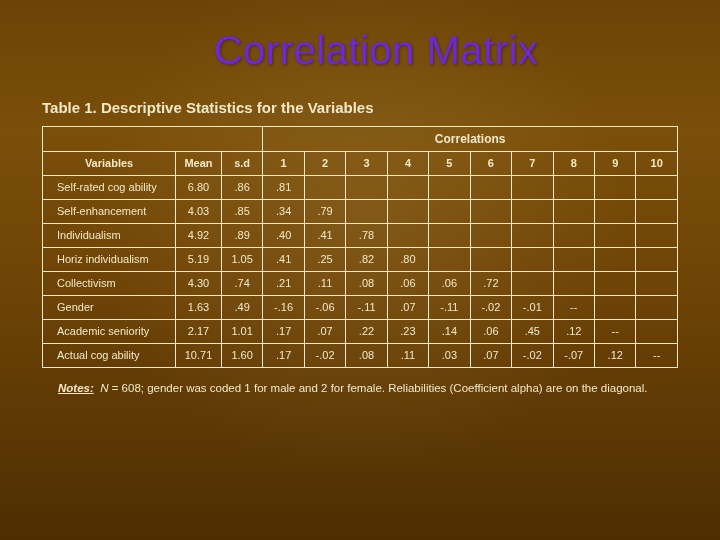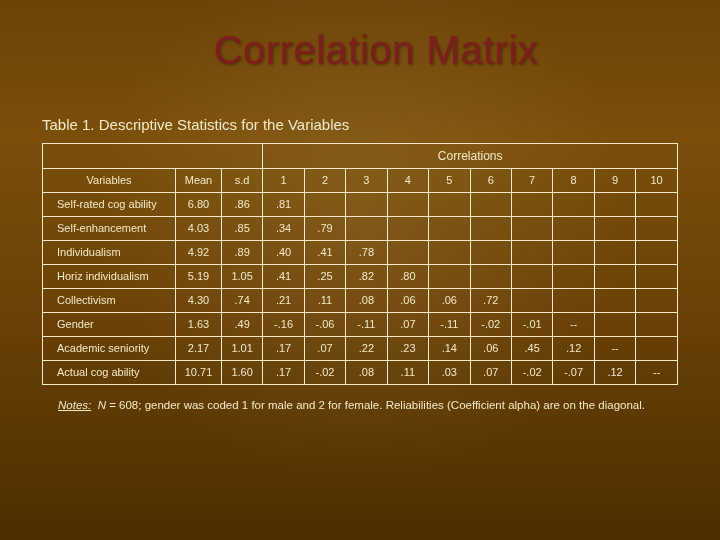--- a/index.html
+++ b/index.html
@@ -27,52 +27,53 @@
     position: relative;
     z-index: 1;
     width: 100%;
     height: 100%;
     box-sizing: border-box;
   }
   .title {
     text-align: center;
     font-size: 40px;
     font-weight: 400;
-    color: #7f1d1d;
+    color: #6d28d9;
     margin: 0;
     padding-top: 28px;
     padding-bottom: 26px;
     letter-spacing: 0.5px;
     text-shadow: 1px 1px 3px rgba(0,0,0,0.4);
     padding-left: 32px;
   }
   .caption {
     font-size: 15px;
     color: #f3e9c8;
-    margin: 17px 0 10px 42px;
+    margin: 0 0 10px 42px;
+    font-weight: bold;
   }
   .table-wrap {
     margin: 0 42px;
   }
   table {
     border-collapse: collapse;
     width: 100%;
     table-layout: fixed;
   }
   th, td {
     border: 1px solid #f3e9c8;
     font-size: 11px;
     line-height: 1;
     padding: 6px 4px;
     text-align: center;
     color: #f3e9c8;
     overflow: hidden;
   }
   th {
-    font-weight: 400;
+    font-weight: 700;
   }
   col.var { width: 122px; }
   col.mean { width: 42px; }
   col.sd { width: 38px; }
   col.n { width: 38px; }
   td.rowhdr {
     text-align: left;
     padding-left: 14px;
   }
   .corr-header {
@@ -80,20 +81,21 @@
   }
   .notes {
     font-size: 11.5px;
     color: #f3e9c8;
     margin: 12px 50px 0 58px;
     line-height: 1.4;
   }
   .notes .u {
     text-decoration: underline;
     font-style: italic;
+    font-weight: bold;
   }
   .notes .i {
     font-style: italic;
   }
 </style>
 </head>
 <body>
 <div class="bg"></div>
 
 <div class="slide">

